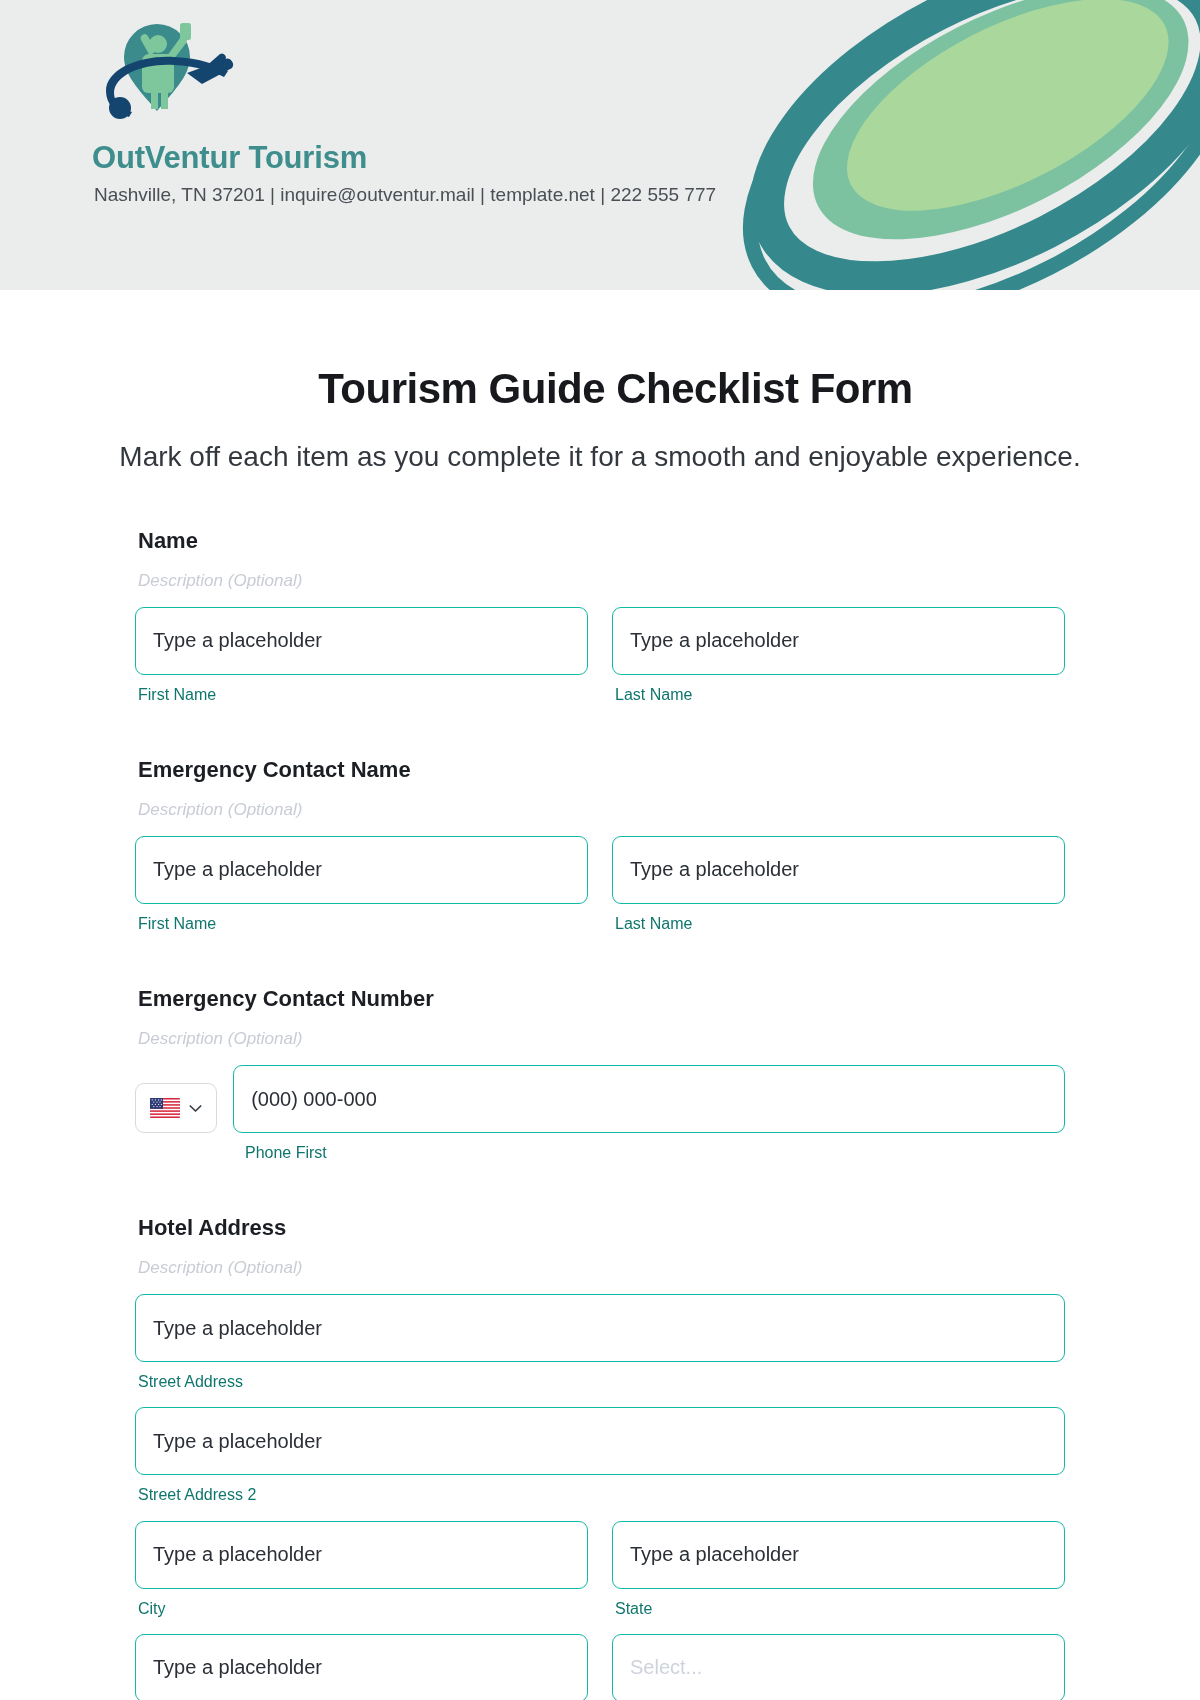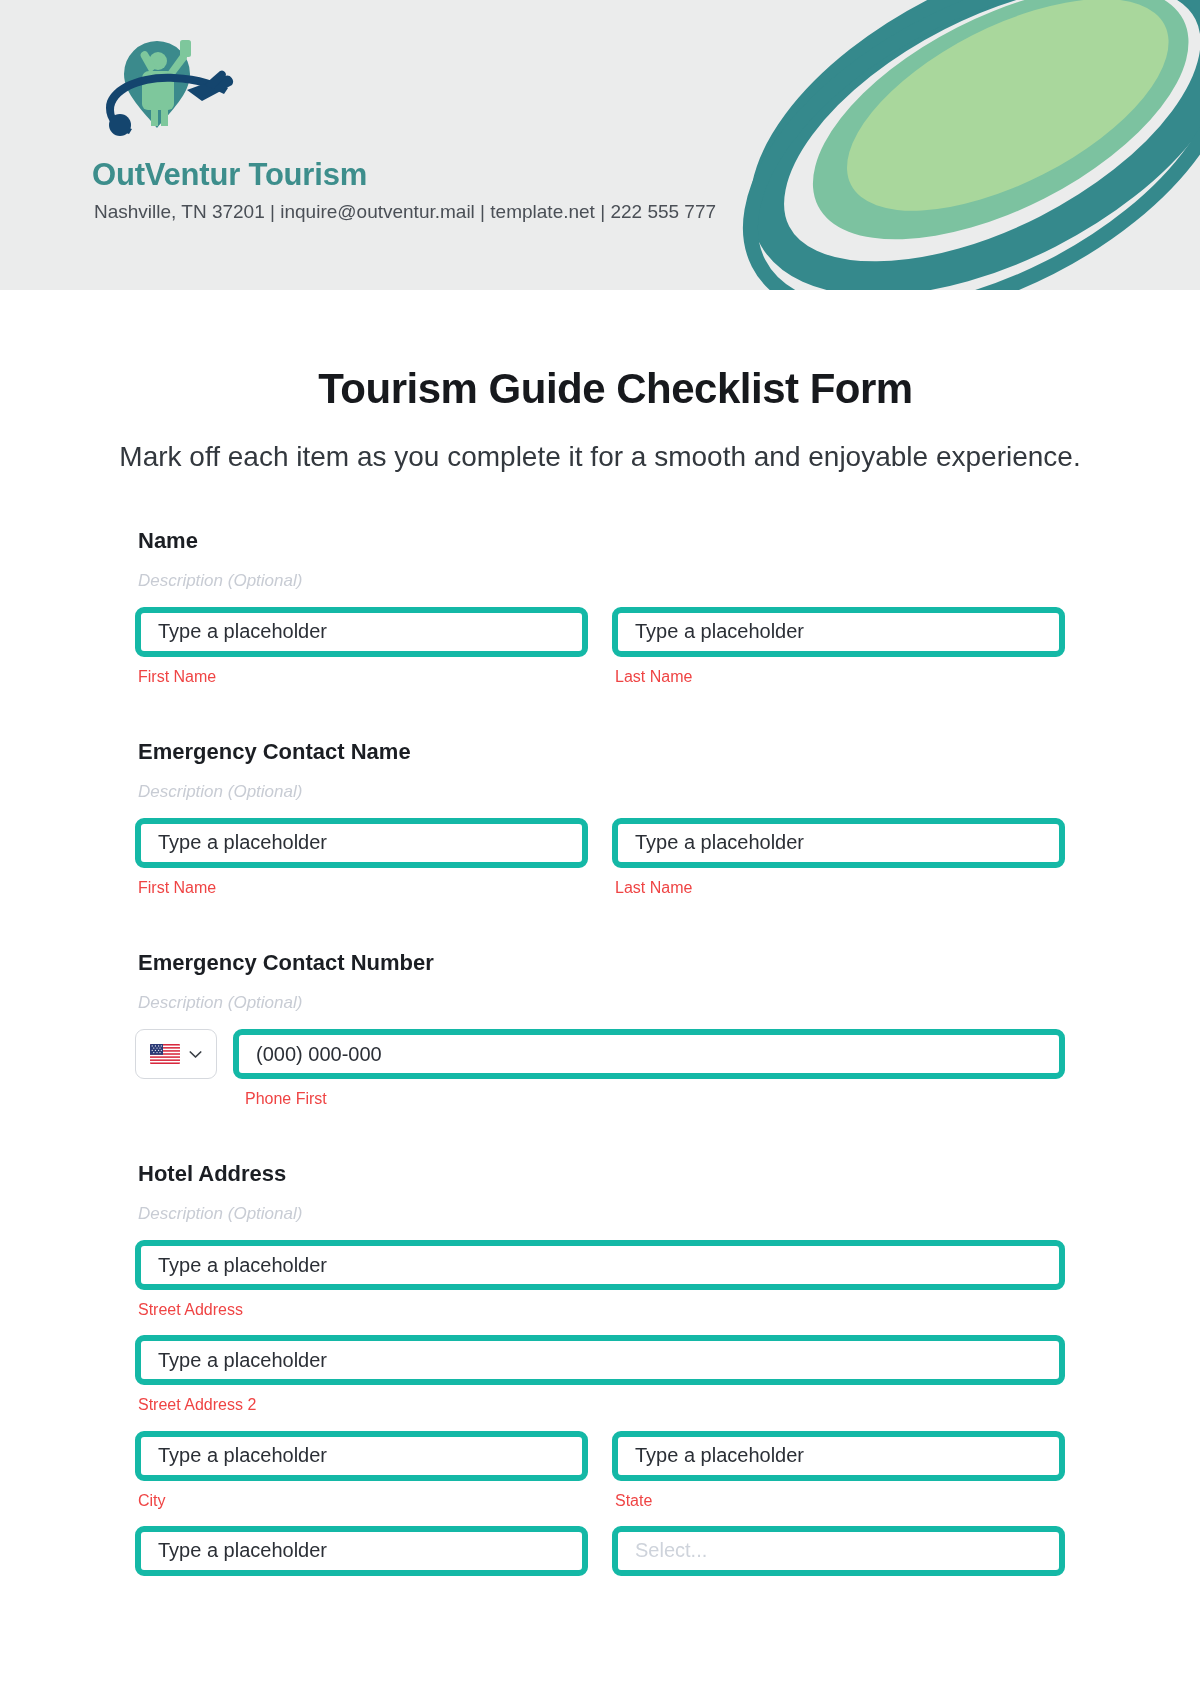--- a/index.html
+++ b/index.html
@@ -29,21 +29,21 @@
     position: absolute;
     right: 0;
     top: -60px;
     width: 500px;
     height: 420px;
     pointer-events: none;
   }
   .brand-block {
     position: absolute;
     left: 92px;
-    top: 28px;
+    top: 11px;
     width: 700px;
   }
   .brand-logo {
     width: 160px;
     height: 118px;
     display: block;
   }
   .brand-name {
     margin: 12px 0 0 0;
     font-size: 31px;
@@ -113,47 +113,47 @@
   .row {
     display: flex;
     gap: 24px;
     margin-top: 16px;
   }
   .col { flex: 1 1 0; min-width: 0; }
   .col-full { width: 100%; }
 
   .input {
     width: 100%;
-    height: 50px;
-    border: 6px solid #14b8a6;
+    height: 68px;
+    border: 1px solid #14b8a6;
     border-radius: 9px;
     background: #ffffff;
     padding: 0 17px;
     font-family: "Liberation Sans", sans-serif;
     font-size: 20px;
     color: #2b2f36;
     outline: none;
     display: flex;
     align-items: center;
   }
 
   .sub-label {
     font-size: 16px;
-    color: #ef4444;
+    color: #0f766e;
     margin: 10px 0 0 3px;
     line-height: 1.2;
   }
   .sub-label-indent { margin-left: 110px; }
 
   
   .phone-row {
     display: flex;
     gap: 16px;
     margin-top: 16px;
-    align-items: flex-start;
+    align-items: flex-end;
   }
   .country-select {
     width: 92px;
     height: 50px;
     border: 1px solid #d6d9de;
     border-radius: 9px;
     background: #ffffff;
     display: flex;
     align-items: center;
     justify-content: center;

